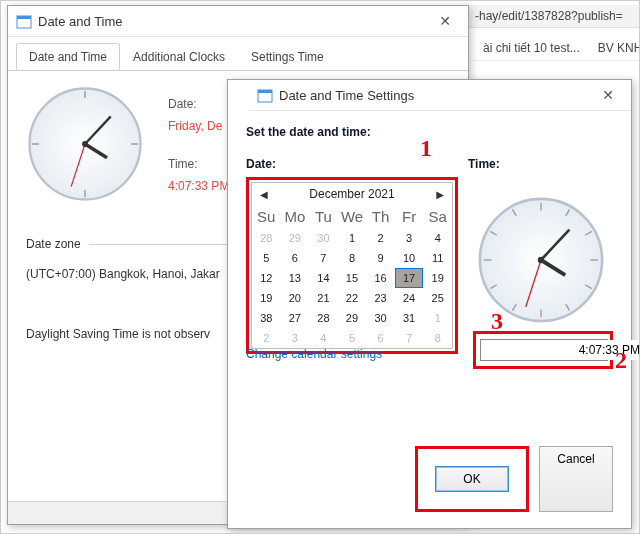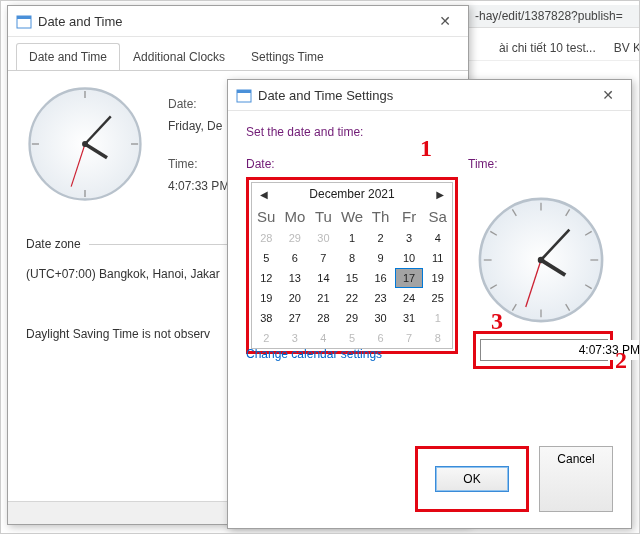--- a/index.html
+++ b/index.html
@@ -1,46 +1,46 @@
 <!DOCTYPE html>
 <html><head>
 <meta charset="utf-8">
 <style>
   html,body{margin:0;padding:0;font-family:"Segoe UI",Tahoma,sans-serif;font-size:12px;color:#000;background:#f0f0f0;}
   .stage{position:relative;width:640px;height:534px;overflow:hidden;background:#fff;border:1px solid #ccc;box-sizing:border-box;}
   
   .chrome{position:absolute;top:0;right:0;width:170px;height:534px;background:#fff;box-sizing:border-box;}
   .chrome-url{position:absolute;top:4px;left:0;width:170px;height:22px;line-height:22px;padding-left:6px;color:#444;font-size:12px;background:#f1f3f4;border-bottom:1px solid #ddd;overflow:hidden;white-space:nowrap;}
-  .chrome-bm{position:absolute;top:34px;left:0;width:170px;height:26px;line-height:26px;display:flex;align-items:center;gap:6px;padding-left:24px;font-size:12px;color:#444;border-bottom:1px solid #eee;box-sizing:border-box;white-space:nowrap;overflow:hidden;}
+  .chrome-bm{position:absolute;top:34px;left:0;width:170px;height:26px;line-height:26px;display:flex;align-items:center;gap:6px;padding-left:8px;font-size:12px;color:#444;border-bottom:1px solid #eee;box-sizing:border-box;white-space:nowrap;overflow:hidden;}
   .bm-icon{width:14px;height:14px;border-radius:2px;display:inline-block;}
   .chrome-links{position:absolute;top:200px;left:0;width:170px;display:flex;flex-direction:column;gap:42px;padding-left:12px;box-sizing:border-box;}
   .chrome-link{color:#1a73e8;font-size:12px;cursor:pointer;}
   
   .dlg{position:absolute;background:#fff;border:1px solid #a0a0a0;box-shadow:2px 2px 8px rgba(0,0,0,.25);box-sizing:border-box;}
   .dlg-title{height:30px;display:flex;align-items:center;padding:0 8px;font-size:13px;color:#333;border-bottom:1px solid #e5e5e5;}
   .dlg-title .spacer{flex:1;}
   .dlg-close{width:30px;height:24px;display:flex;align-items:center;justify-content:center;font-size:14px;color:#555;cursor:pointer;border-radius:2px;}
   .tabs{display:flex;align-items:flex-end;padding:6px 8px 0;border-bottom:1px solid #cfcfcf;font-size:12px;}
   .tab{padding:6px 12px;border:1px solid transparent;border-bottom:none;color:#444;cursor:pointer;}
   .tab.active{border-color:#cfcfcf;background:#fff;border-top-left-radius:3px;border-top-right-radius:3px;}
   .body{padding:14px 18px;color:#222;}
   .row-top{display:flex;gap:24px;}
   .clock{width:118px;height:118px;position:relative;}
   .info{display:flex;flex-direction:column;gap:8px;padding-top:12px;}
   .lbl{color:#555;}
-  .val{color:#404040;}
+  .val{color:#ef4444;}
   .tz-hdr{margin-top:34px;color:#333;display:flex;align-items:center;gap:8px;}
   .tz-hdr .line{flex:1;height:1px;background:#cfcfcf;}
   .tz-val{margin-top:16px;color:#333;}
   .dst{margin-top:46px;color:#333;}
   .ftr{position:absolute;left:0;right:0;bottom:0;height:22px;background:#f0f0f0;border-top:1px solid #d6d6d6;}
   
-  #settings-dlg .dlg-title{background:#fff;}
+  #settings-dlg .dlg-title{background:#fff;margin-left:21px;}
   .dts-icon{width:16px;height:16px;margin-right:6px;display:inline-block;}
-  .sect-lbl{color:#701a75;}
+  .sect-lbl{color:#0f172a;font-weight:bold;}
   .cols{display:flex;gap:10px;margin-top:8px;}
   .col{flex:1;display:flex;flex-direction:column;}
   
   .annot{border:3px solid #e30613;box-sizing:border-box;}
   .annot-num{position:absolute;font-size:24px;font-weight:700;color:#e30613;font-family:Georgia,serif;}
   
   .cal{width:200px;border:1px solid #bfbfbf;background:#fff;}
   .cal-hdr{display:flex;align-items:center;justify-content:space-between;padding:4px 8px;font-size:12px;color:#222;}
   .cal-hdr .nav{font-size:10px;cursor:pointer;color:#333;}
   .cal-grid{display:grid;grid-template-columns:repeat(7,1fr);text-align:center;}

